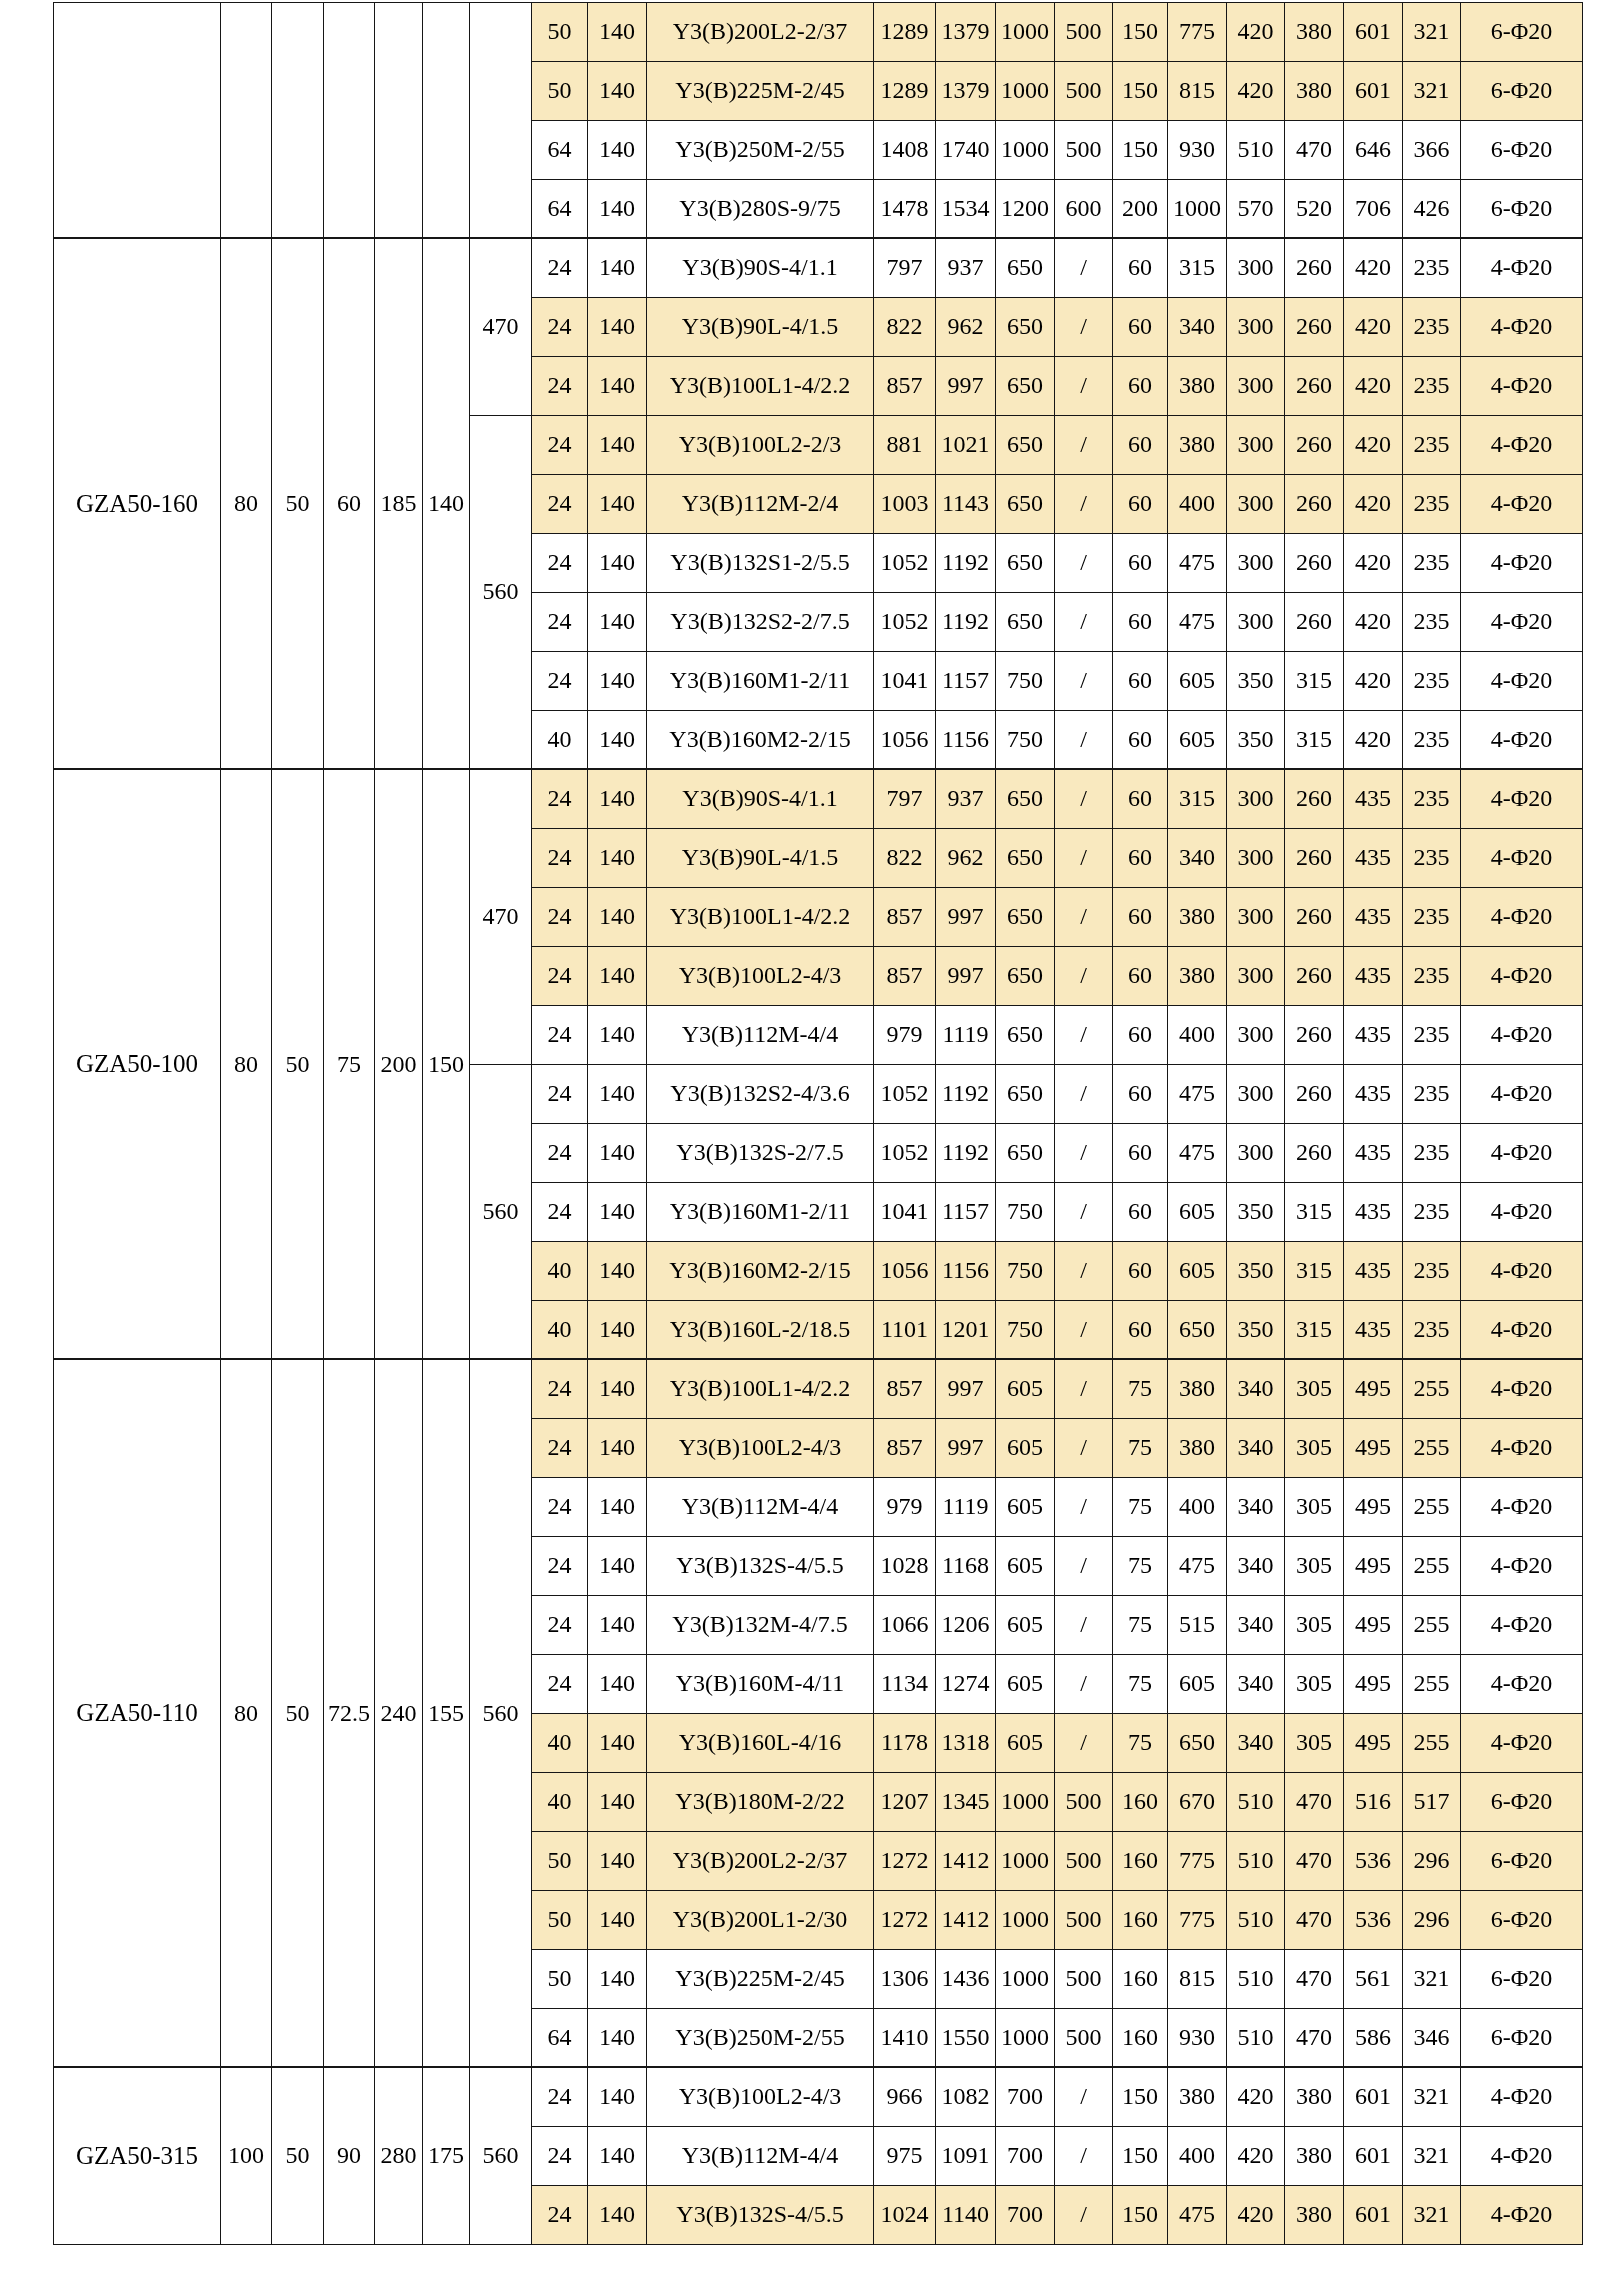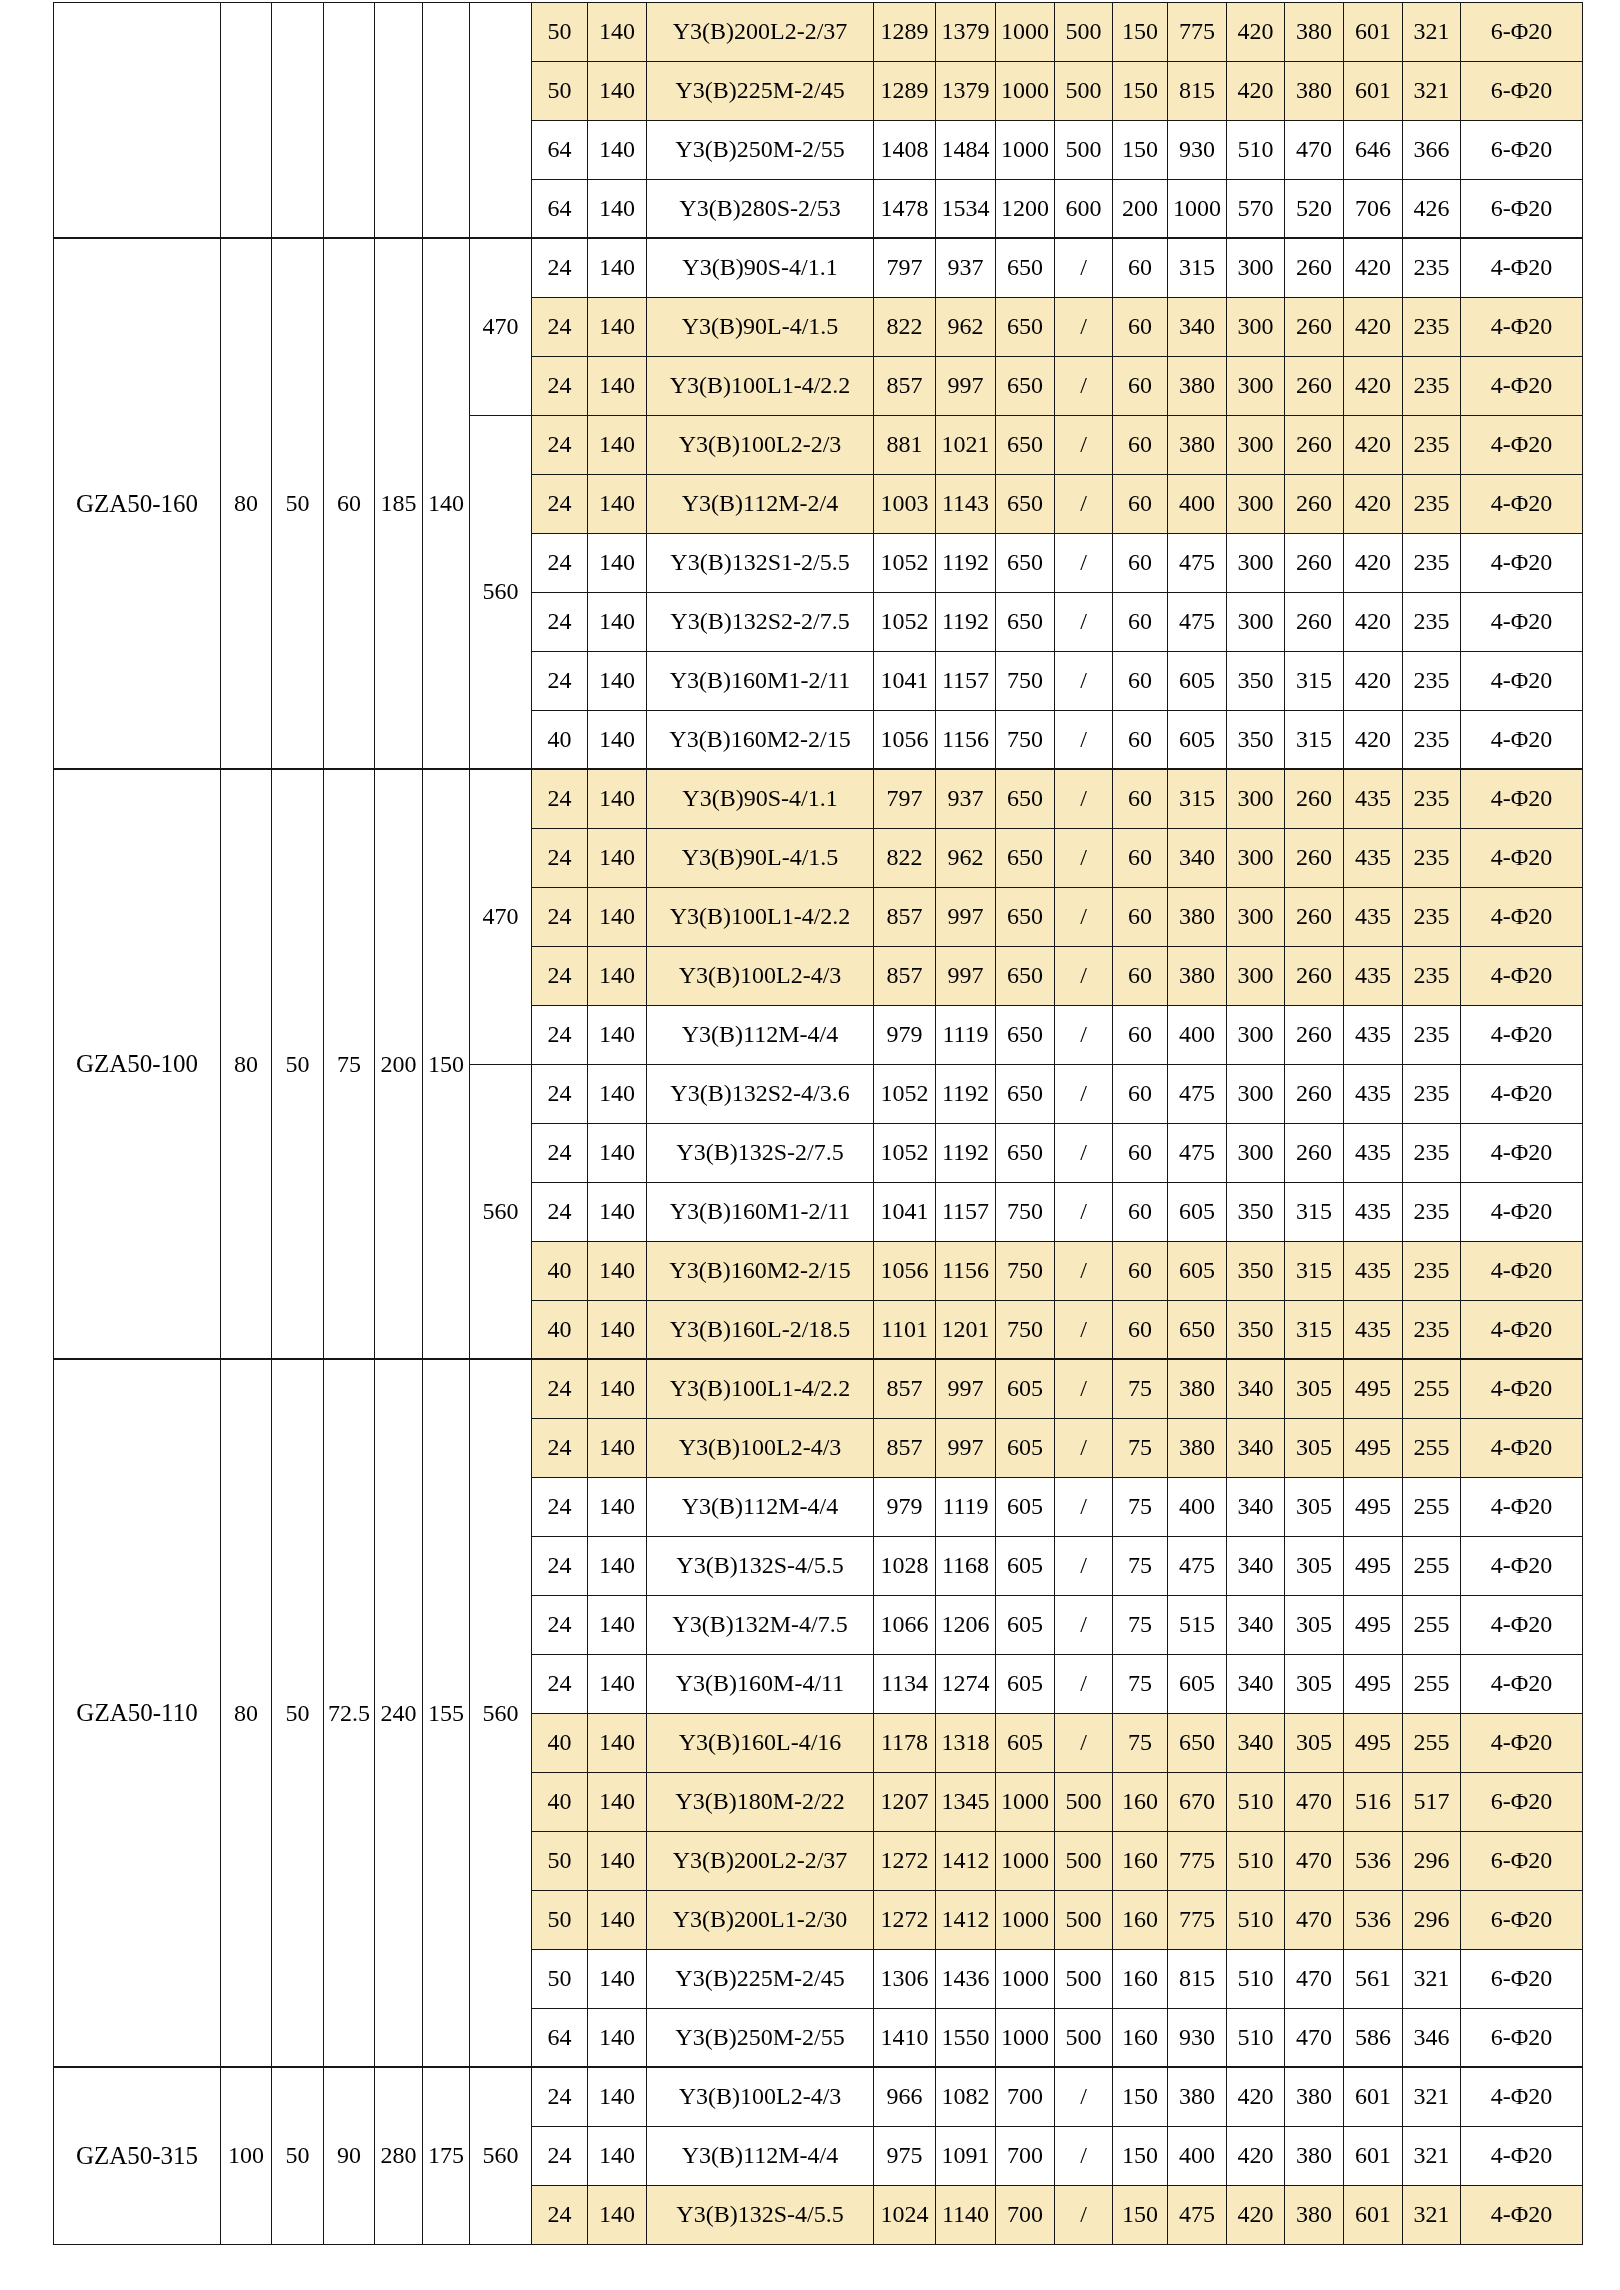--- a/index.html
+++ b/index.html
@@ -111,35 +111,35 @@
           <td class="cream">380</td>
           <td class="cream">601</td>
           <td class="cream">321</td>
           <td class="cream">6-Φ20</td>
         </tr>
         <tr>
           <td>64</td>
           <td>140</td>
           <td>Y3(B)250M-2/55</td>
           <td>1408</td>
-          <td>1484</td>
+          <td>1740</td>
           <td>1000</td>
           <td>500</td>
           <td>150</td>
           <td>930</td>
           <td>510</td>
           <td>470</td>
           <td>646</td>
           <td>366</td>
           <td>6-Φ20</td>
         </tr>
         <tr>
           <td>64</td>
           <td>140</td>
-          <td>Y3(B)280S-2/53</td>
+          <td>Y3(B)280S-9/75</td>
           <td>1478</td>
           <td>1534</td>
           <td>1200</td>
           <td>600</td>
           <td>200</td>
           <td>1000</td>
           <td>570</td>
           <td>520</td>
           <td>706</td>
           <td>426</td>

